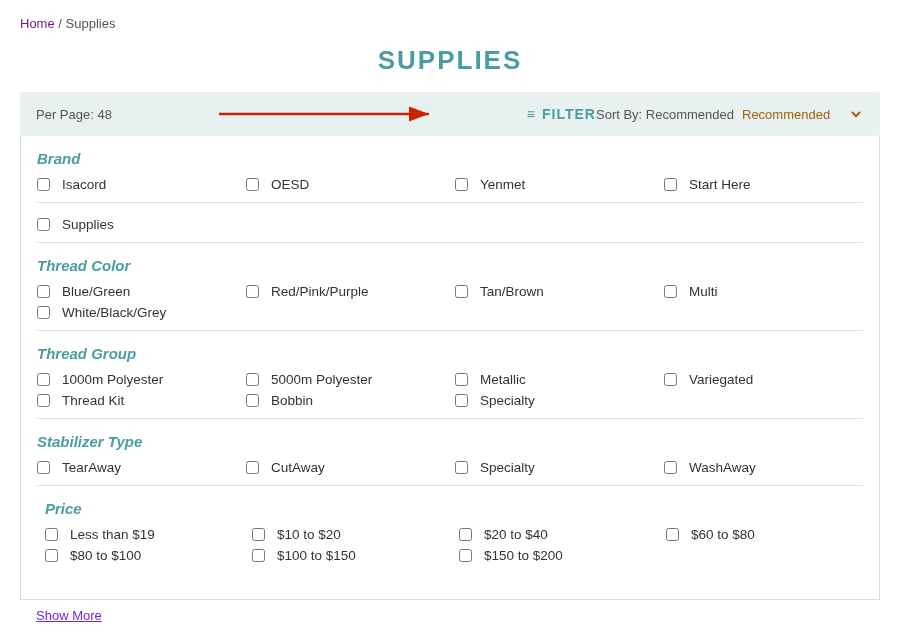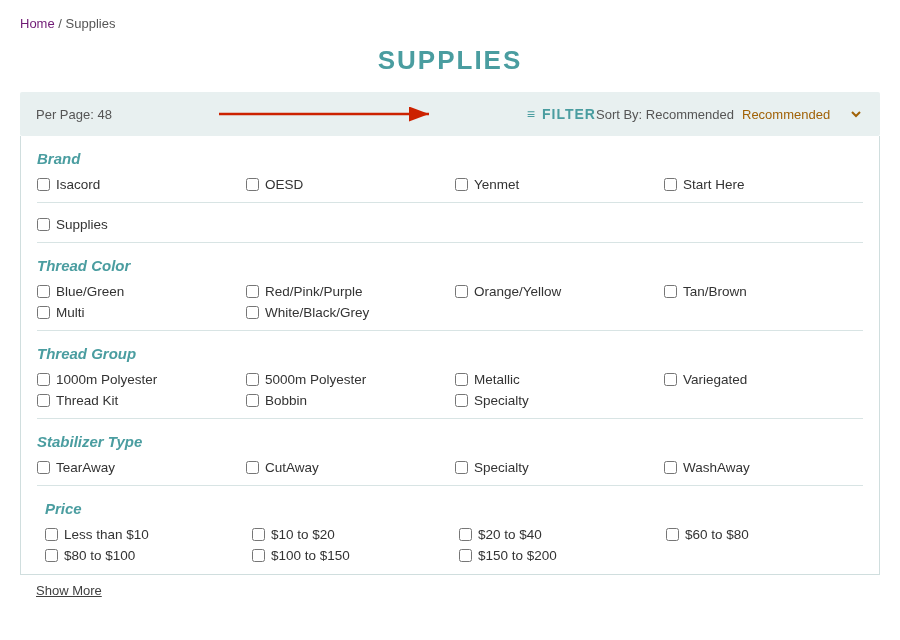--- a/index.html
+++ b/index.html
@@ -82,21 +82,21 @@
     .sort-select {
       font-size: 13px;
       border: none;
       background: transparent;
       color: #a16207;
       cursor: pointer;
     }
     .filter-panel {
       border: 1px solid #d0dede;
       border-top: none;
-      padding: 0 16px 1px 16px;
+      padding: 0 16px 26px 16px;
     }
     .filter-section {
       border-bottom: 1px solid #d8e4e4;
       padding: 14px 0 10px 0;
     }
     .filter-section:last-child {
       border-bottom: none;
       margin-left: 8px;
     }
     .section-title {
@@ -107,21 +107,21 @@
       margin-bottom: 10px;
     }
     .checkbox-grid {
       display: grid;
       grid-template-columns: repeat(4, 1fr);
       gap: 6px 10px;
     }
     .checkbox-item {
       display: flex;
       align-items: center;
-      gap: 6px;
+      gap: 12px;
       font-size: 13.5px;
       color: #333;
     }
     .checkbox-item input[type="checkbox"] {
       width: 13px;
       height: 13px;
       accent-color: #4a9da0;
       cursor: pointer;
       flex-shrink: 0;
     }
@@ -205,24 +205,20 @@
           <div class="checkbox-item">
             <input type="checkbox" style="">
             <label>Blue/Green</label>
           </div>
           <div class="checkbox-item">
             <input type="checkbox" style="">
             <label>Red/Pink/Purple</label>
           </div>
           <div class="checkbox-item">
             <input type="checkbox" style="">
-            <label>Orange/Yellow</label>
-          </div>
-          <div class="checkbox-item">
-            <input type="checkbox" style="">
             <label>Tan/Brown</label>
           </div>
           <div class="checkbox-item">
             <input type="checkbox" style="">
             <label>Multi</label>
           </div>
           <div class="checkbox-item">
             <input type="checkbox" style="">
             <label>White/Black/Grey</label>
           </div>
@@ -280,21 +276,21 @@
             <input type="checkbox" style="">
             <label>WashAway</label>
           </div>
         </div>
       </div>
       <div class="filter-section">
         <div class="section-title">Price</div>
         <div class="checkbox-grid">
           <div class="checkbox-item">
             <input type="checkbox" style="">
-            <label>Less than $10</label>
+            <label>Less than $19</label>
           </div>
           <div class="checkbox-item">
             <input type="checkbox" style="">
             <label>$10 to $20</label>
           </div>
           <div class="checkbox-item">
             <input type="checkbox" style="">
             <label>$20 to $40</label>
           </div>
           <div class="checkbox-item">
@@ -310,15 +306,15 @@
             <label>$100 to $150</label>
           </div>
           <div class="checkbox-item">
             <input type="checkbox" style="">
             <label>$150 to $200</label>
           </div>
         </div>
       </div>
     </div>
 
-  <div style="font-size:13px;color:#404040;padding:8px 0 0 16px;cursor:pointer;text-decoration:underline">Show More</div>
+  <div style="font-size:13px;color:#6d28d9;padding:8px 0 0 16px;cursor:pointer;text-decoration:underline">Show More</div>
 
 </div>
 
 </body></html>

